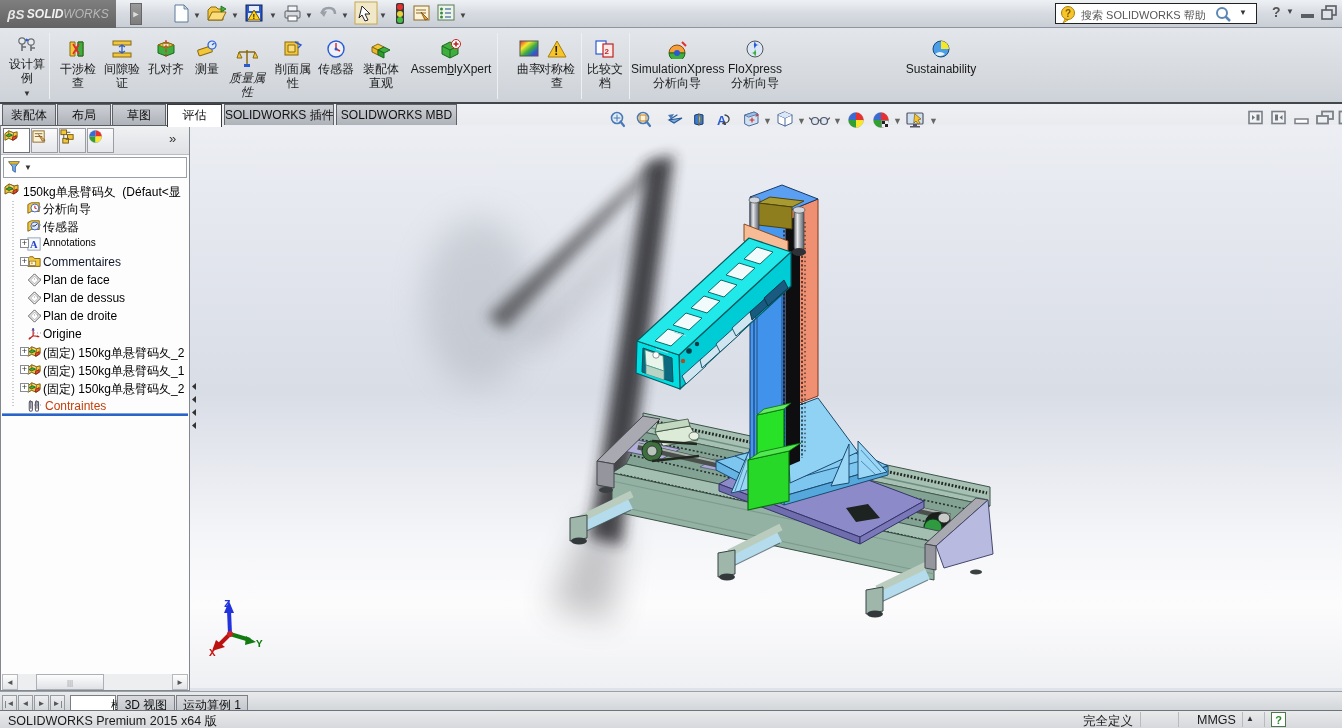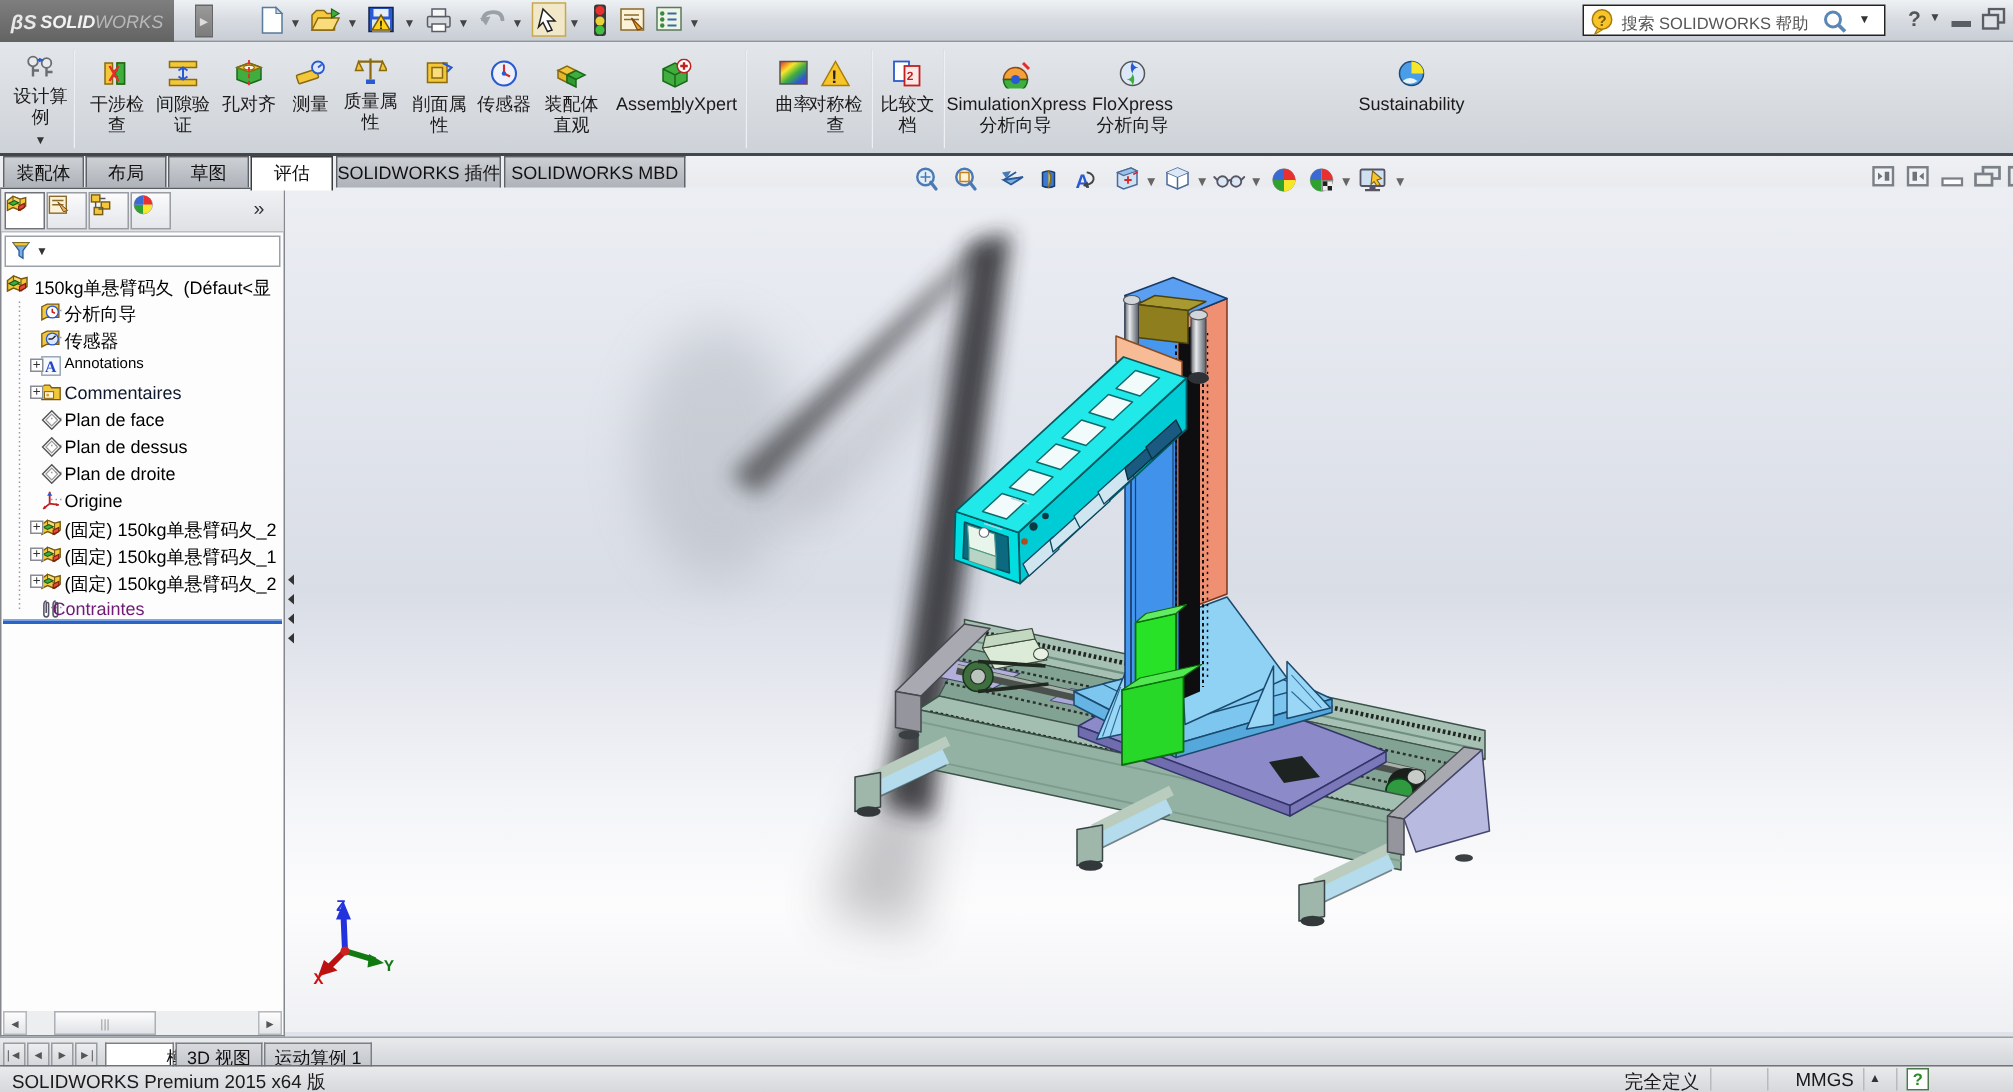--- a/index.html
+++ b/index.html
@@ -396,21 +396,21 @@
       孔对齐
     </div>
     <div class="rbtn" style="left:188px;top:11px;width:38px;">
       <svg width="22" height="20" viewBox="0 0 22 20">
         <rect x="2" y="9" width="14" height="6" rx="1" fill="#f2c83a" stroke="#8a6a10" transform="rotate(-18 9 12)"></rect>
         <circle cx="16" cy="6" r="4" fill="#dce8f8" stroke="#2a5ad2" stroke-width="1.2"></circle>
         <line x1="16" y1="6" x2="18.5" y2="4" stroke="#2a5ad2" stroke-width="1.2"></line>
       </svg>
       测量
     </div>
-    <div class="rbtn" style="left:226px;top:9px;width:42px;">
+    <div class="rbtn" style="left:226px;top:20px;width:42px;font-style:italic;">
       <svg width="22" height="20" viewBox="0 0 22 20">
         <line x1="11" y1="2" x2="11" y2="16" stroke="#8a6a10" stroke-width="1.5"></line>
         <line x1="3" y1="4" x2="19" y2="4" stroke="#8a6a10" stroke-width="1.5"></line>
         <path d="M3 4 l-2 6 h5 z" fill="#f2c83a" stroke="#8a6a10"></path>
         <path d="M19 4 l-2 6 h5 z" fill="#f2c83a" stroke="#8a6a10"></path>
         <rect x="8" y="16" width="6" height="3" fill="#2a5ad2"></rect>
       </svg>
       质量属<br>性
     </div>
     <div class="rbtn" style="left:272px;top:11px;width:42px;">
@@ -731,21 +731,21 @@
             <path d="M5 2 l5 2 v4 l-5 -2 z" fill="#fadc7a" stroke="#7a5a10" stroke-width="0.8"></path>
             <path d="M2 7 l4 -2 3 1.5 -4 2 z" fill="#3fae3f" stroke="#1a5a1a" stroke-width="0.8"></path>
             <path d="M9 9 l4 -2 v3 l-4 2 z" fill="#e84a3a" stroke="#7a1a10" stroke-width="0.8"></path>
           </svg></div>
         <div class="exp" style="left:19px;top:202px">+</div>
       <div class="abs" style="left:42px;top:200px;font-size:12px;color:#000;white-space:nowrap">(固定) 150kg单悬臂码夂_2</div>
       <div class="abs" style="left:26px;top:218px;width:15px;height:15px"><svg width="15" height="14" viewBox="0 0 16 16">
             <path d="M4 2 q-2 0 -2 3 v7 q0 2 1.8 2 q1.8 0 1.8 -2 v-8 q0 -1 -0.9 -1 q-0.9 0 -0.9 1 v7" fill="none" stroke="#556" stroke-width="1.2"></path>
             <path d="M11 2 q-2 0 -2 3 v7 q0 2 1.8 2 q1.8 0 1.8 -2 v-8 q0 -1 -0.9 -1 q-0.9 0 -0.9 1 v7" fill="none" stroke="#556" stroke-width="1.2"></path>
           </svg></div>
-      <div class="abs" style="left:34px;top:218px;font-size:12px;color:#701a75;white-space:nowrap">Contraintes</div>
+      <div class="abs" style="left:44px;top:218px;font-size:12px;color:#c2410c;white-space:nowrap">Contraintes</div>
     </div>
     <div id="rollback"></div>
     <div id="hscroll">
       <div class="abs" style="left:0;top:0;width:16px;height:16px;background:linear-gradient(#fdfdfd,#e3e5e8);border:1px solid #b5b8bc;color:#555;font-size:8px;text-align:center;line-height:15px">◄</div>
       <div class="abs" style="left:34px;top:0;width:68px;height:16px;background:linear-gradient(#fdfdfd,#dfe2e6);border:1px solid #aab0b6;">
           <span style="display:block;text-align:center;color:#999;font-size:8px;line-height:15px">|||</span>
         </div>
       <div class="abs" style="right:0;top:0;width:16px;height:16px;background:linear-gradient(#fdfdfd,#e3e5e8);border:1px solid #b5b8bc;color:#555;font-size:8px;text-align:center;line-height:15px">►</div>
     </div>
   </div>

